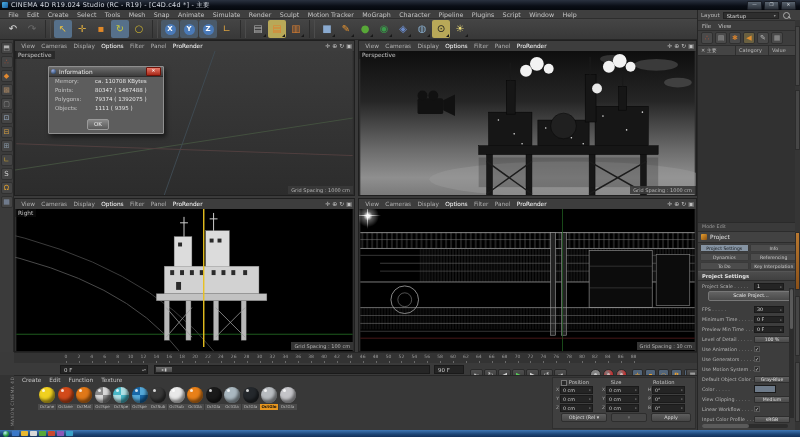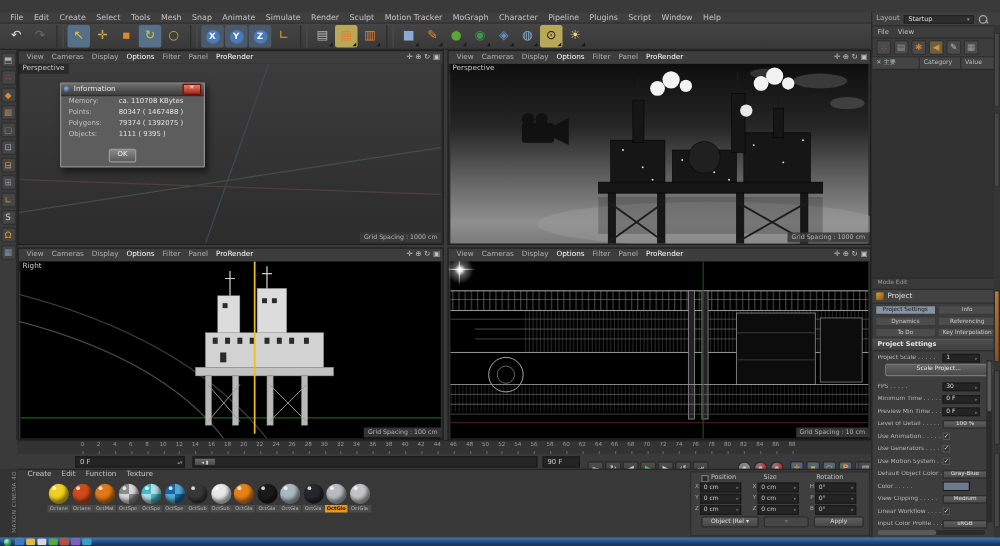--- a/index.html
+++ b/index.html
@@ -158,20 +158,29 @@
   .flare{position:absolute;left:-4px;top:-6px;width:26px;height:26px;z-index:6;
     background:radial-gradient(circle,rgba(255,255,255,.95) 0 8%,rgba(255,255,255,.35) 25%,transparent 60%);}
   .flare:before{content:"";position:absolute;left:0;right:0;top:12px;height:1px;background:linear-gradient(90deg,transparent,#fff,transparent);}
   .flare:after{content:"";position:absolute;top:0;bottom:0;left:12px;width:1px;background:linear-gradient(transparent,#fff,transparent);}
 </style>
 </head>
 <body>
 
 <div id="screen">
 
+  <div class="titlebar">
+    <span class="appicon"></span>
+    <span class="titletext">CINEMA 4D R19.024 Studio (RC - R19) - [C4D.c4d *] - 主要</span>
+    <span class="wincontrols" id="wincontrols">
+        <div class="winbtn">—</div>
+        <div class="winbtn">❐</div>
+        <div class="winbtn">✕</div>
+      </span>
+  </div>
 
   <div class="menubar" id="menubar">
       <div class="mitem">File</div>
       <div class="mitem">Edit</div>
       <div class="mitem">Create</div>
       <div class="mitem">Select</div>
       <div class="mitem">Tools</div>
       <div class="mitem">Mesh</div>
       <div class="mitem">Snap</div>
       <div class="mitem">Animate</div>

